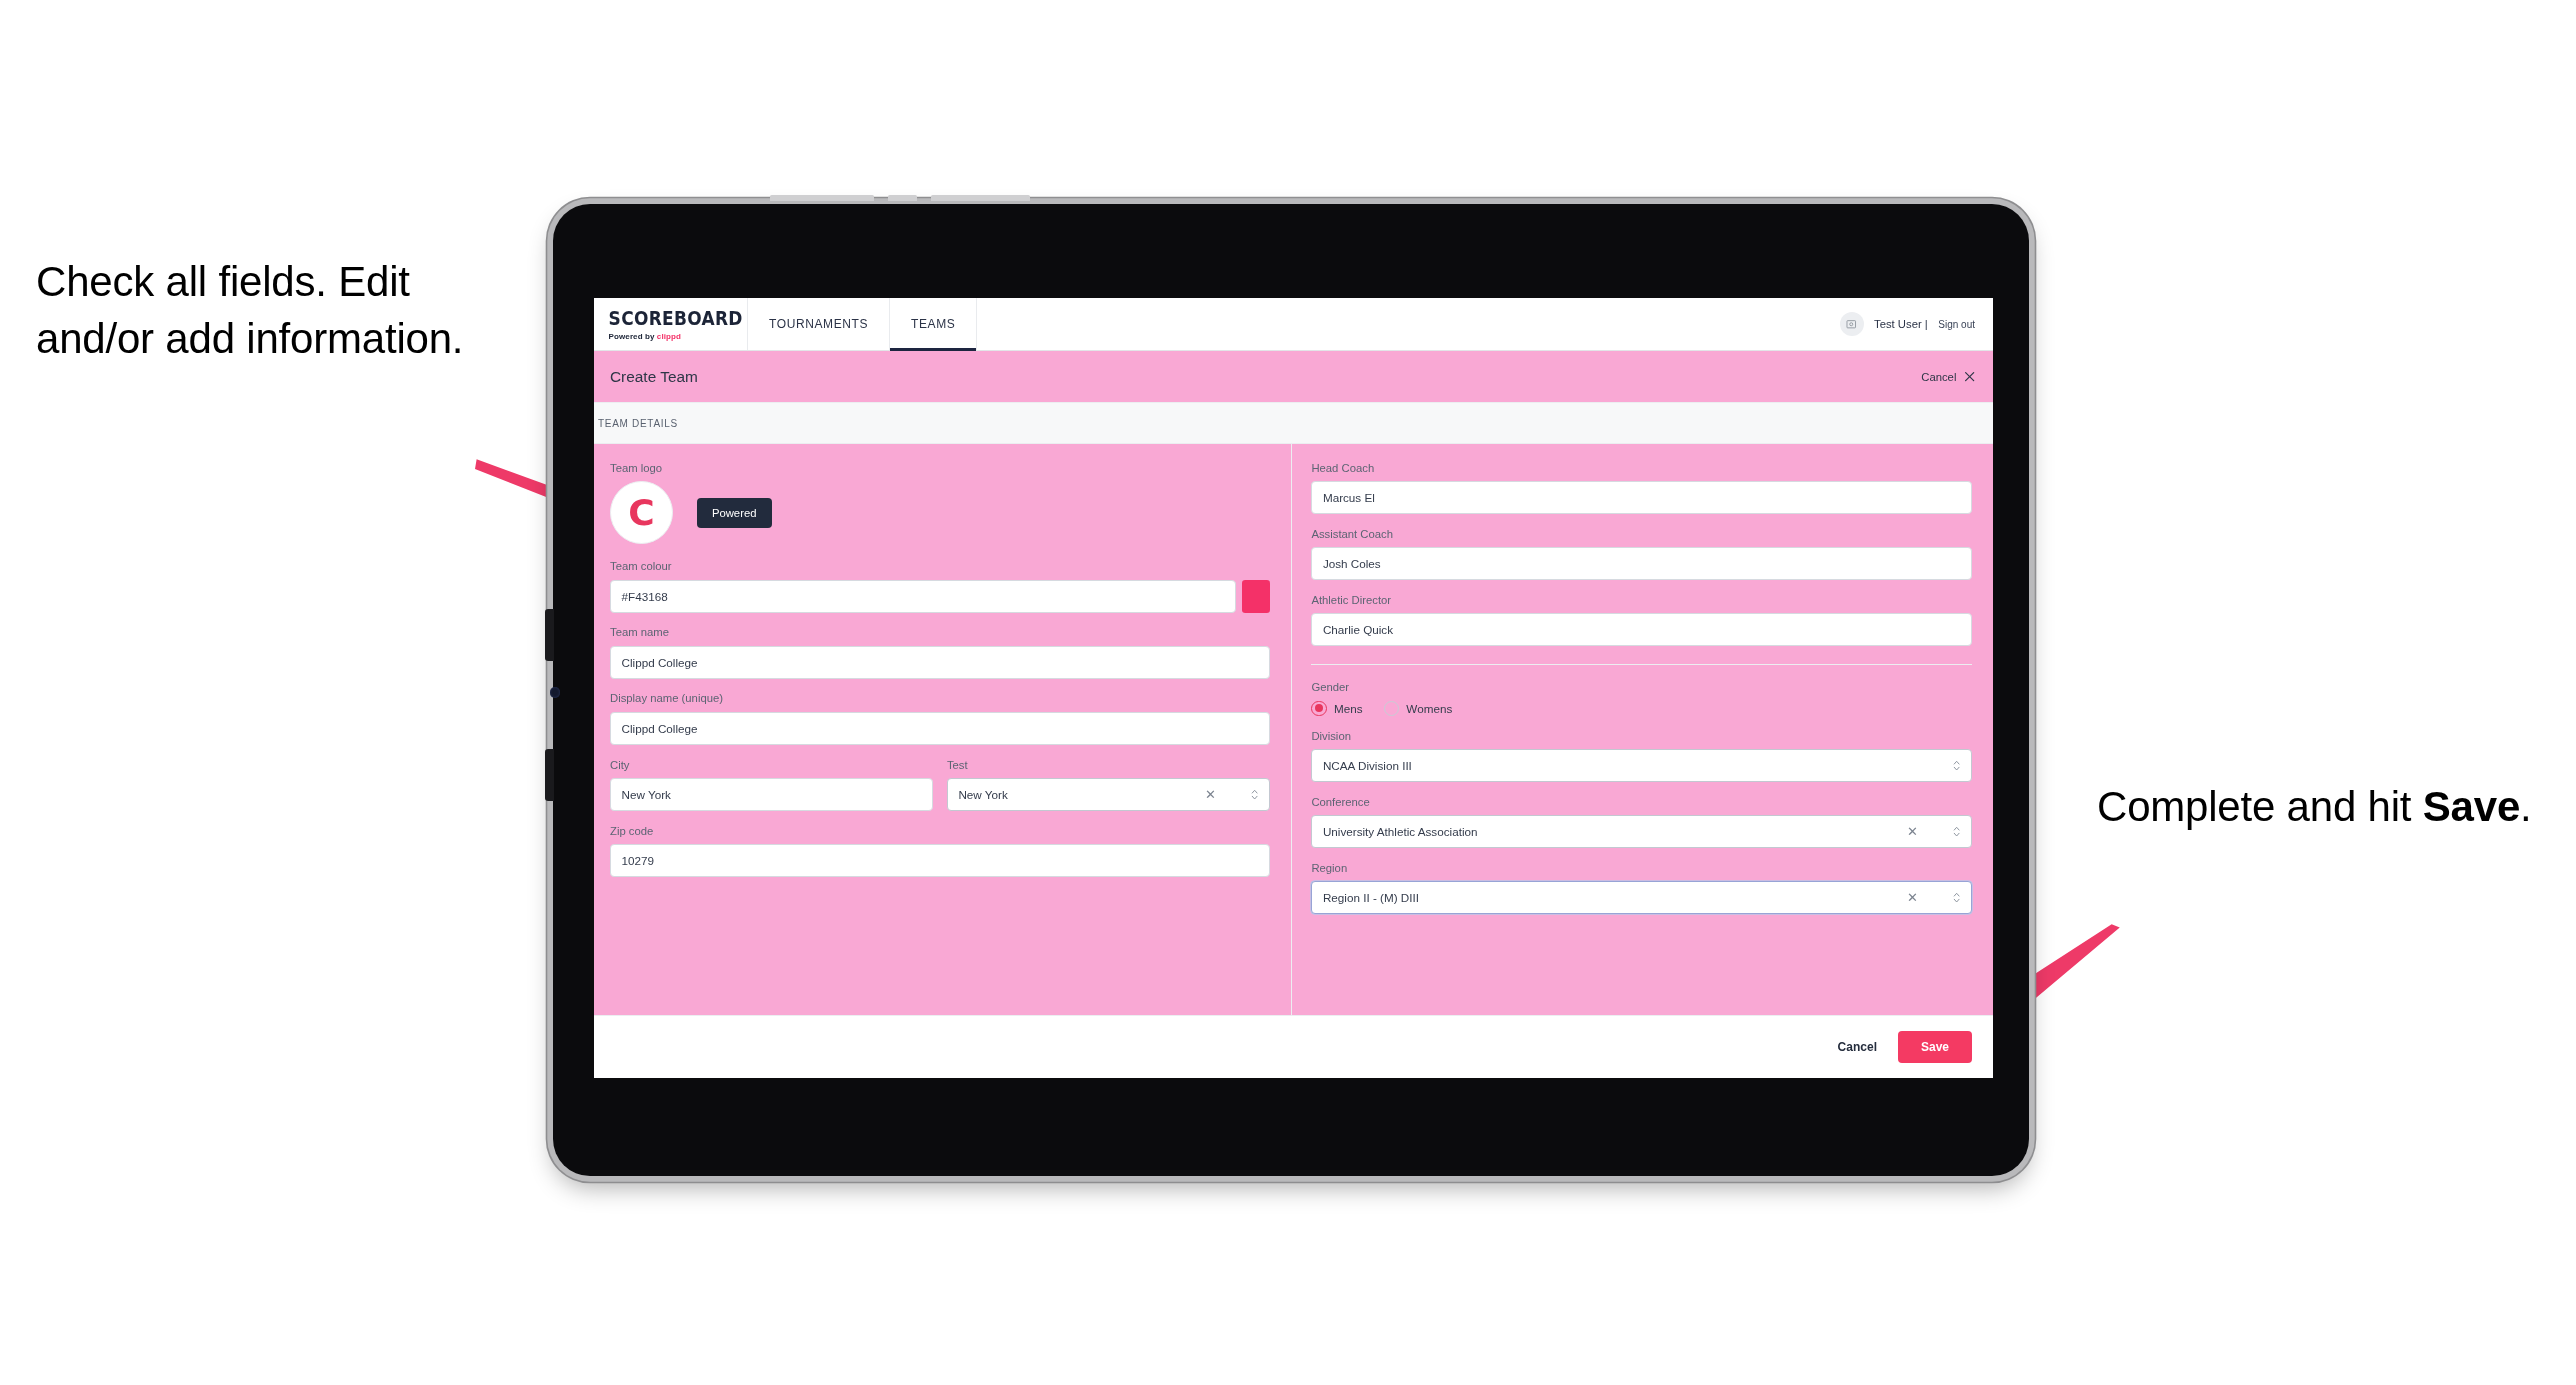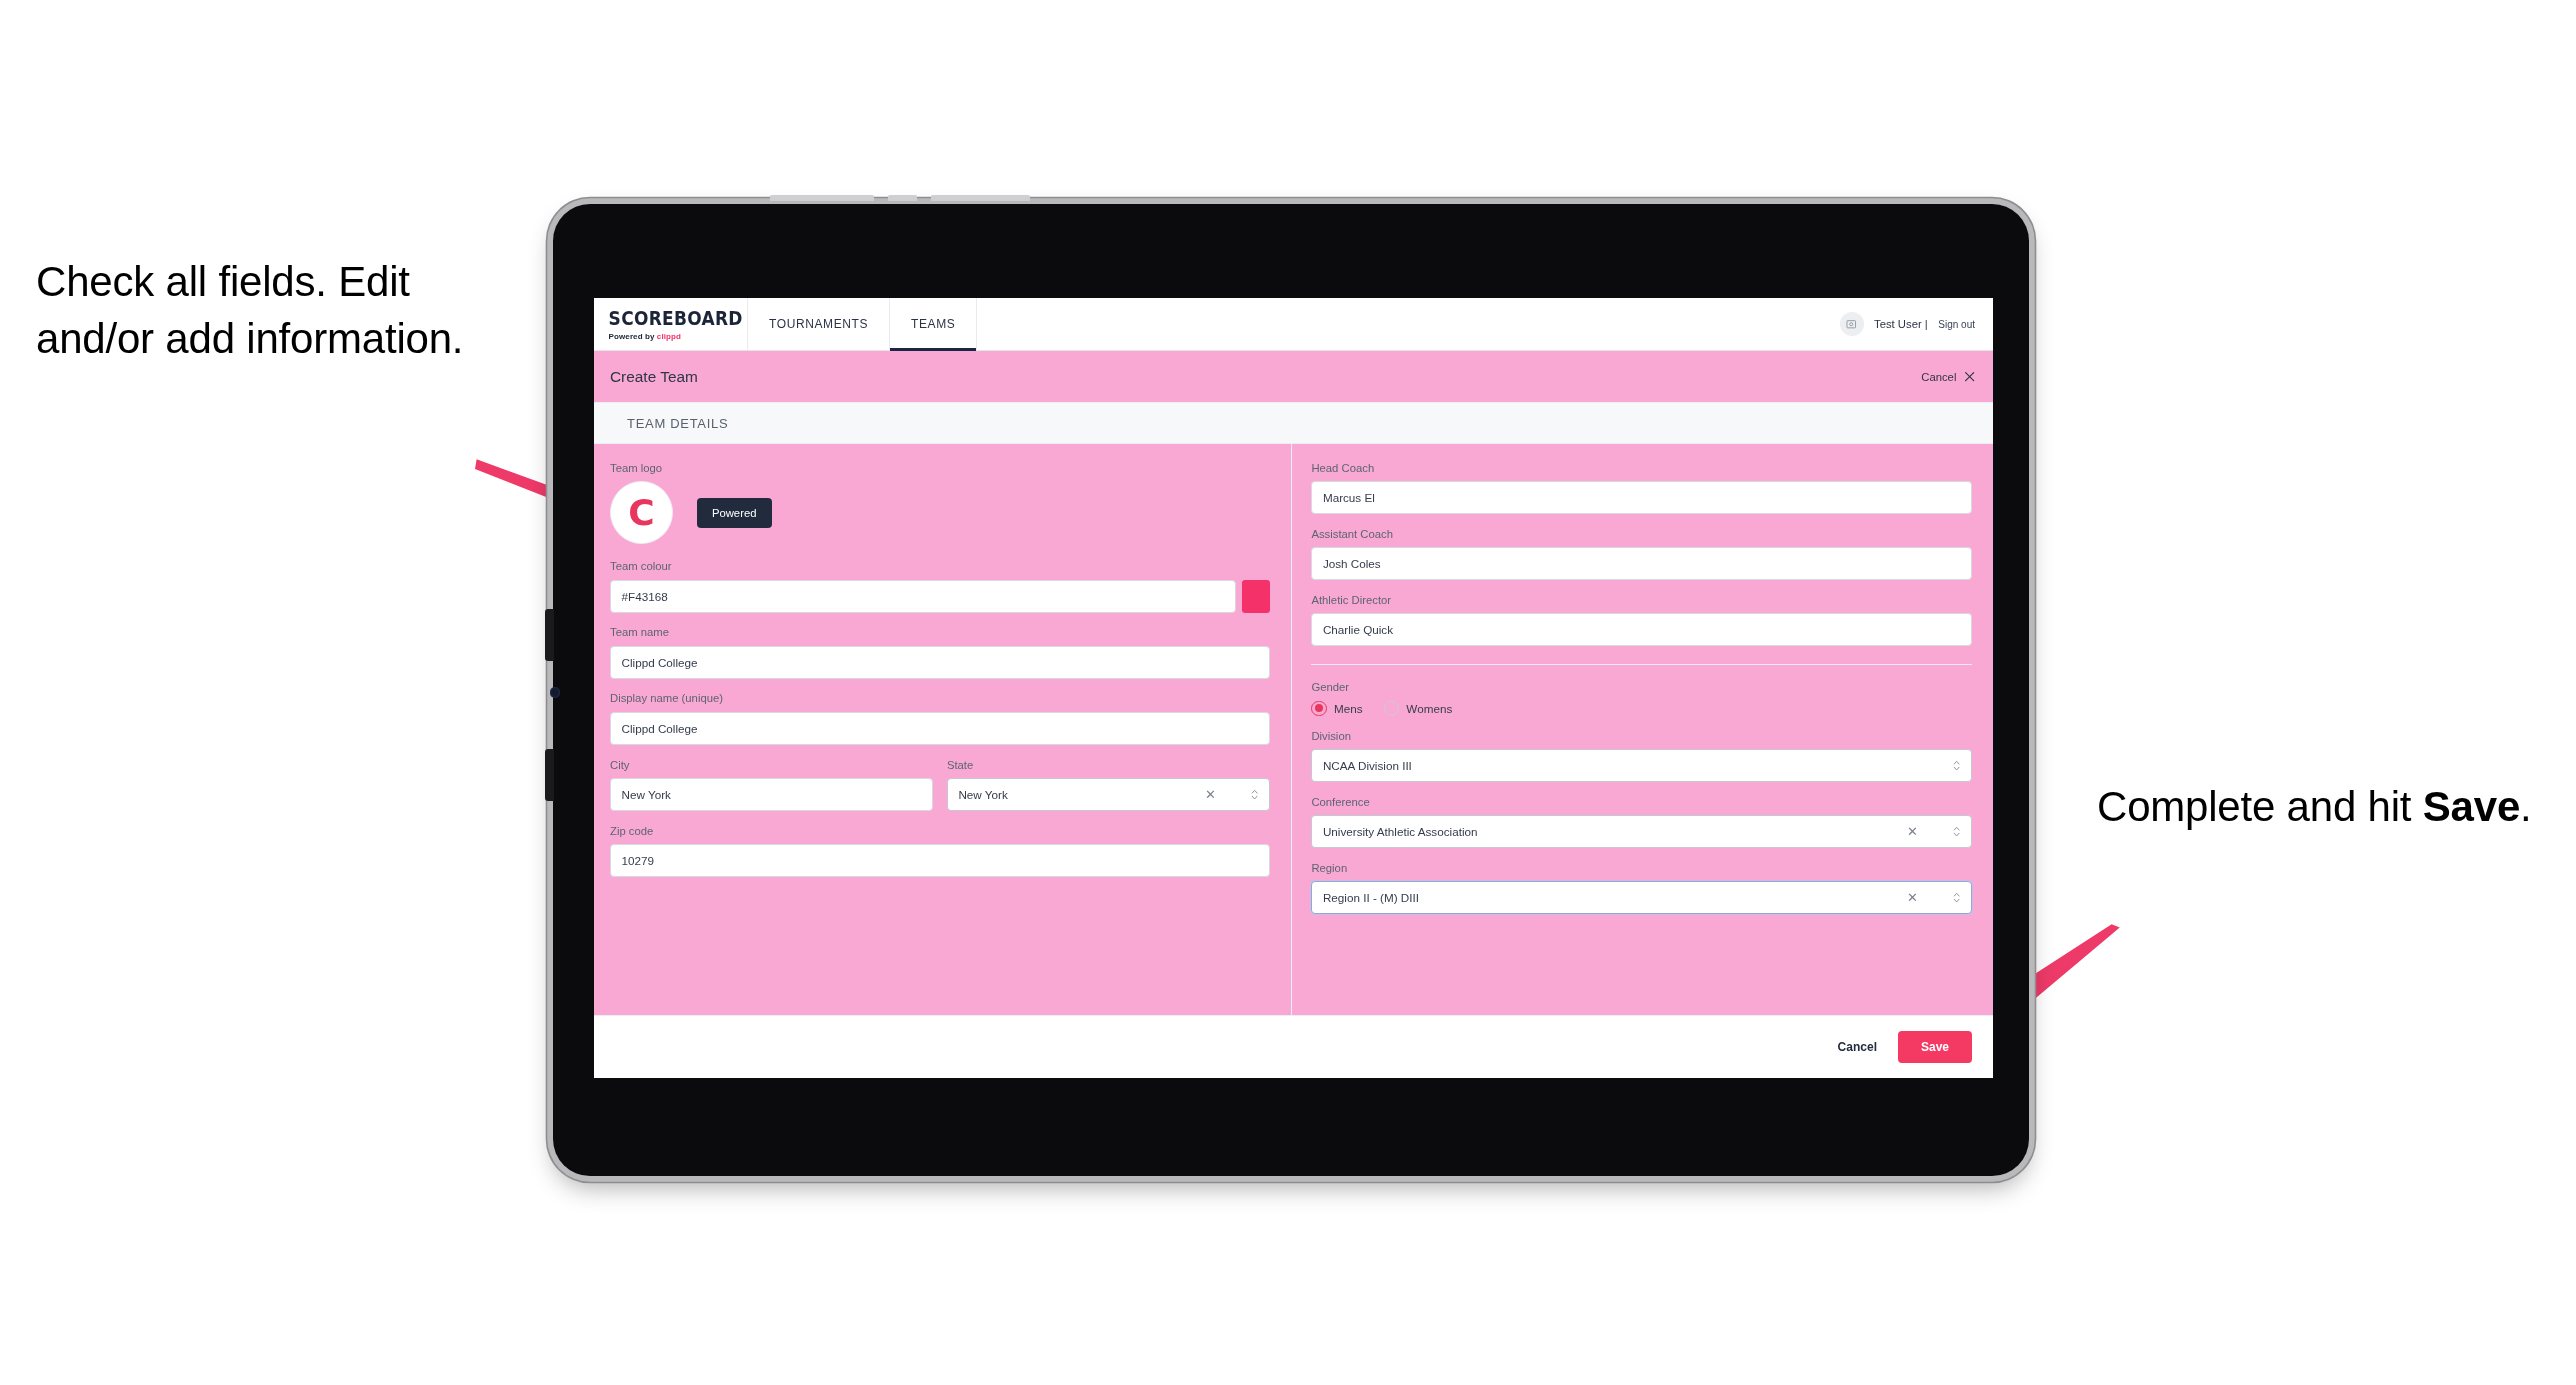--- a/index.html
+++ b/index.html
@@ -180,22 +180,22 @@
     font-size: 11.3px; color: #2e3647; cursor: pointer;
   }
 
   
   #section-head {
     height: 41px;
     background: #f7f8f9;
     border-bottom: 0.8px solid #eceef1;
     display: flex;
     align-items: center;
-    padding-left: 33px;
-    font-size: 13px;
+    padding-left: 4px;
+    font-size: 10px;
     letter-spacing: 0.7px;
     color: #59616f;
     flex: none;
   }
 
   
   #form-body {
     flex: 1;
     display: flex;
     min-height: 0;
@@ -452,21 +452,21 @@
         </div>
 
         <div class="row2 field">
           <div>
             <div class="fieldlabel">City</div>
             <div class="textinput">
               <span>New York</span>
             </div>
           </div>
           <div>
-            <div class="fieldlabel">State</div>
+            <div class="fieldlabel">Test</div>
             <div class="textinput select">
               <span>New York</span>
               <span class="input-spacer"></span>
               <span class="icon-x">✕</span>
               <span class="chev-updown">
                 <svg width="7.3" height="11.3" viewBox="0 0 9 14" fill="none" stroke="currentColor" stroke-width="1.2" stroke-linecap="round" stroke-linejoin="round">
                   <polyline points="1.5,5 4.5,1.6 7.5,5"></polyline>
                     <polyline points="1.5,9 4.5,12.4 7.5,9"></polyline>
                 </svg>
               </span>

